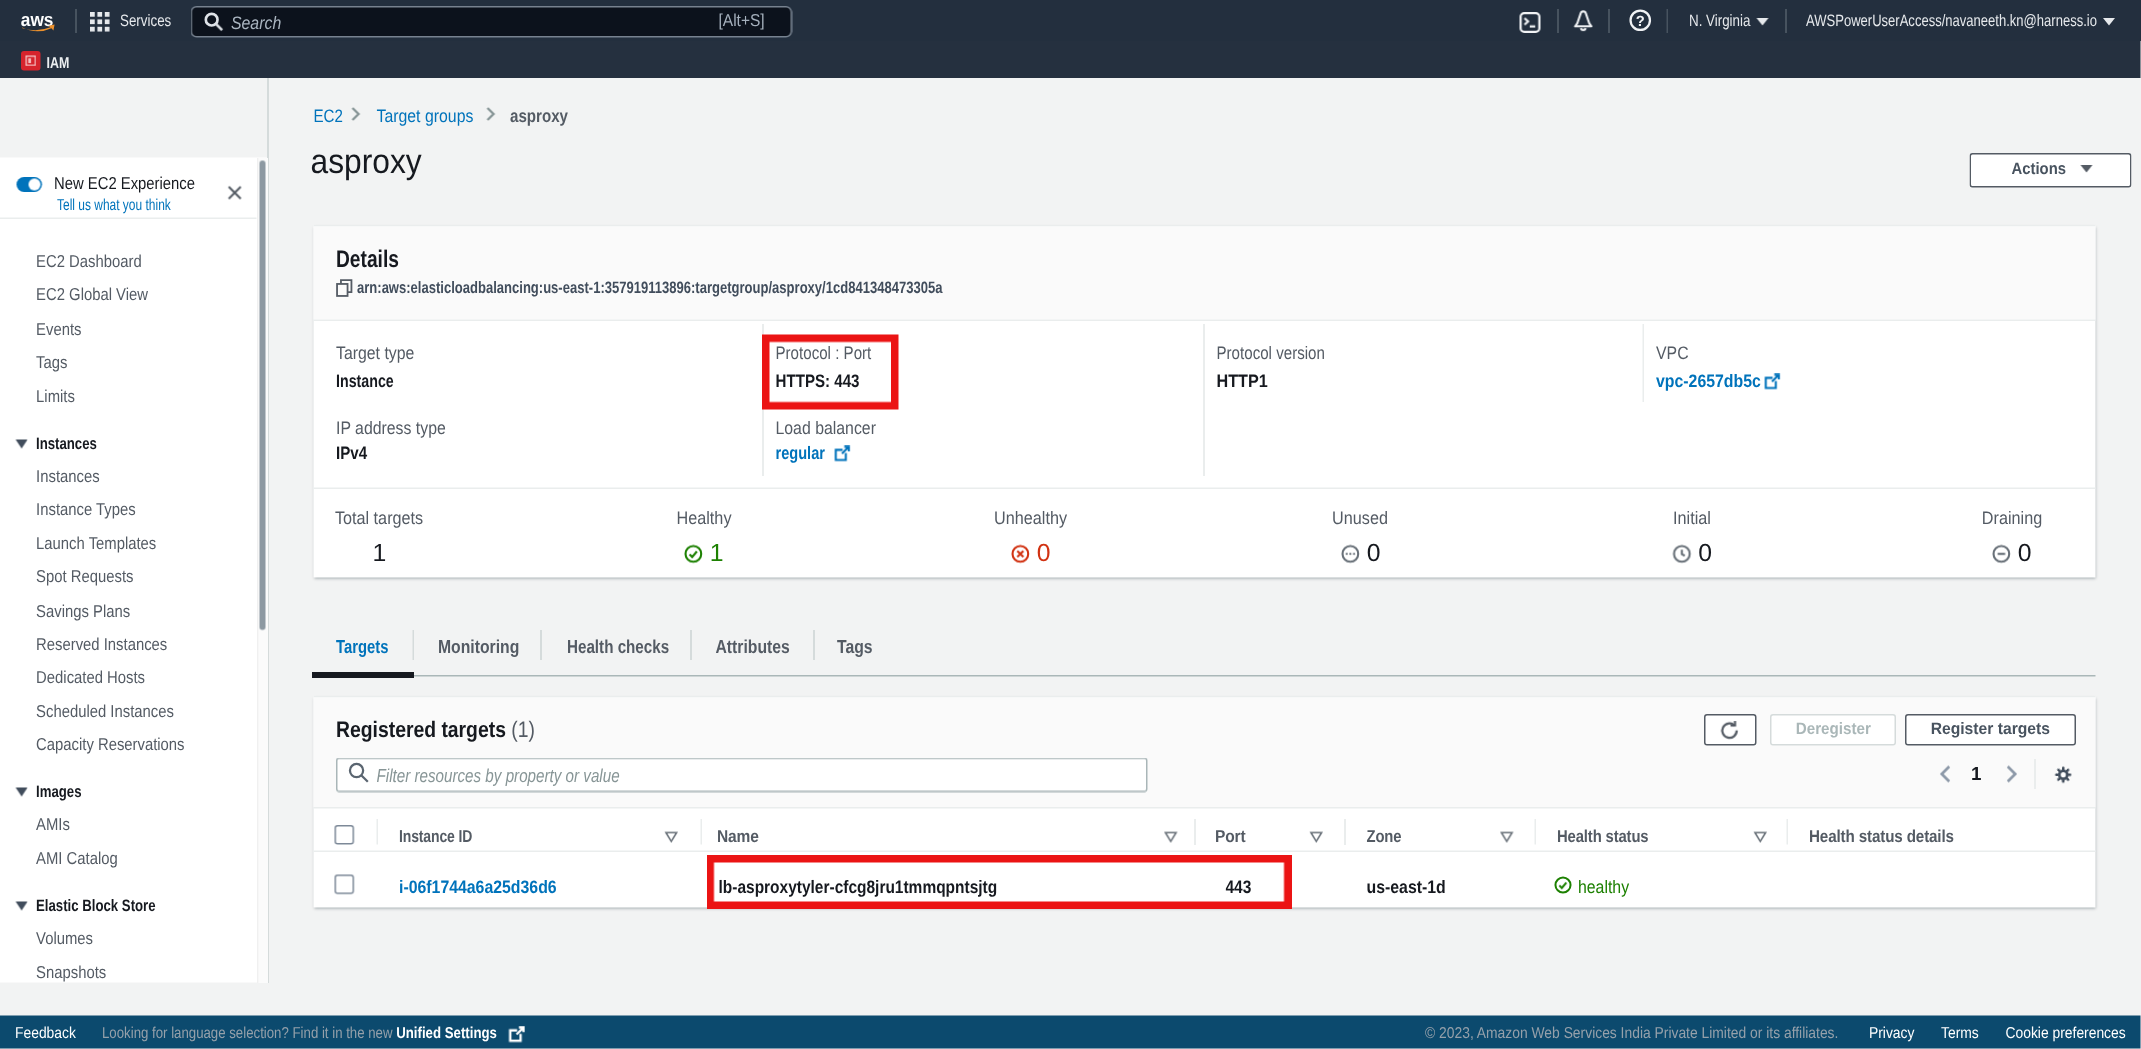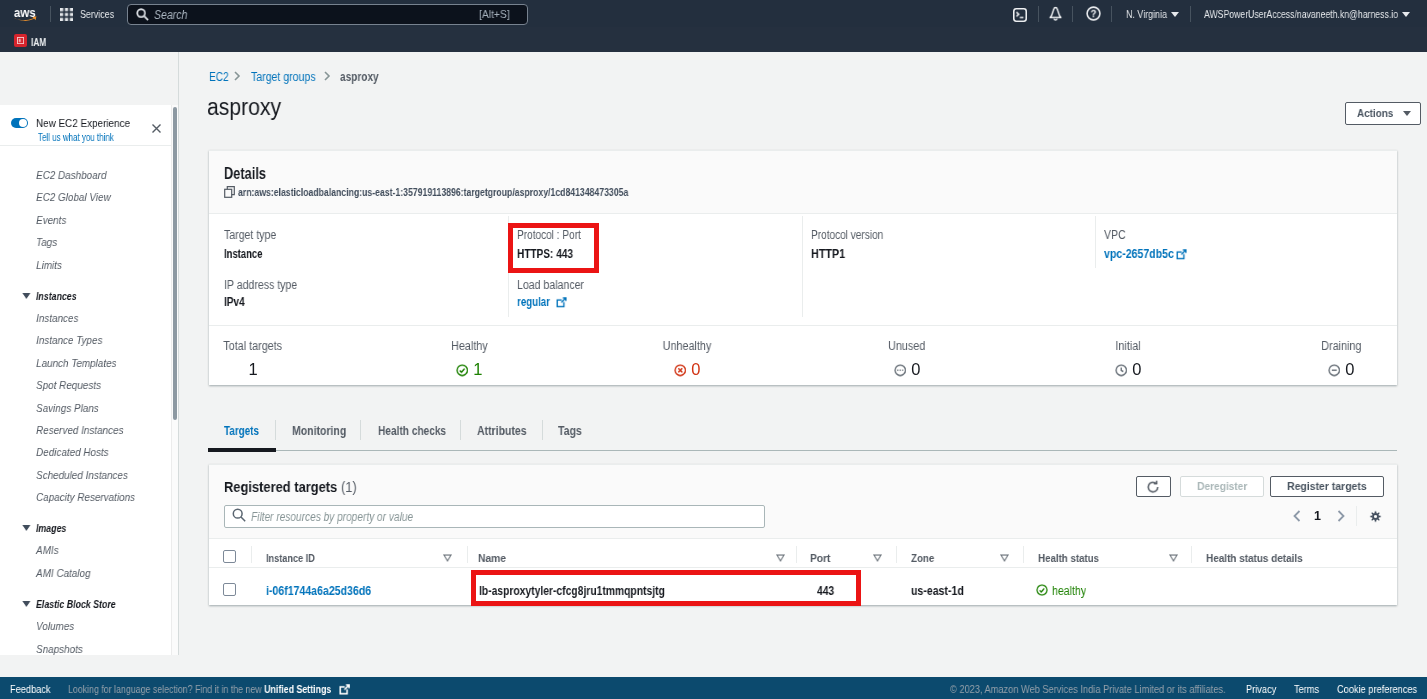--- a/index.html
+++ b/index.html
@@ -21,21 +21,21 @@
 #subbar { position:absolute; left:0; top:27px; width:1427px; height:25px; background:#25303f; }
 .tb-divider { position:absolute; width:1px; top:6px; height:16px; background:#47535f; }
 .tb-text { color:#e6e9ec; font-size:11px; }
 #searchbox { position:absolute; left:127px; top:4px; width:401px; height:21px; background:#0c121c; border:1px solid #77828f; border-radius:4px; }
 
 
 #side-white { position:absolute; left:0; top:105px; width:178px; height:550px; background:#fff; }
 #side-border { position:absolute; left:178px; top:52px; width:1px; height:603px; background:#d5dbdb; }
 #side-scroll-track { position:absolute; left:171px; top:105px; width:7px; height:550px; background:#fbfbfb; border-left:1px solid #ececec; }
 #side-scroll-thumb { position:absolute; left:173px; top:107px; width:4px; height:313px; background:#8d99a2; border-radius:2px; }
-#side-menu { position:absolute; left:12px; top:164px; width:171px;font-style:italic; }
+#side-menu { position:absolute; left:0; top:164px; width:171px; }
 #side-menu .item { height:22.4px; line-height:22.4px; padding-left:28px; font-size:11.5px; color:#545b64; transform:scaleX(.86); transform-origin:0 50%; }
 #side-menu .sect { height:22.4px; line-height:22.4px; padding-left:30px; font-size:11px; font-weight:bold; color:#16191f; margin-top:8.6px; position:relative; transform:scaleX(.80); transform-origin:0 50%; }
 #side-menu .sect .tri { position:absolute; left:12.5px; top:8px; width:0; height:0; border-left:5px solid transparent; border-right:5px solid transparent; border-top:6px solid #414d5c; }
 
 
 .card { position:absolute; background:#fff; border-top:1px solid #eaeded; box-shadow:0 1px 2px 0 rgba(0,28,36,.35); }
 .lbl { font-size:12px; color:#545b64; }
 .val { font-size:12px; font-weight:bold; color:#16191f; }
 .blue { color:#0073bb; }
 .vdiv { position:absolute; width:1px; background:#eaeded; }
@@ -166,21 +166,21 @@
     <path d="M2 1 l4 4 -4 4" fill="none" stroke="#879596" stroke-width="1.6"></path>
   </svg>
 <div class="abs sx88" style="left:251px;top:69.5px;font-size:12px;color:#0073bb;">Target groups</div>
 <svg class="abs" style="left:323px;top:71px;" width="8" height="10" viewBox="0 0 8 10">
     <path d="M2 1 l4 4 -4 4" fill="none" stroke="#879596" stroke-width="1.6"></path>
   </svg>
 <div class="abs sx84" style="left:340px;top:69.5px;font-size:12px;color:#545b64;font-weight:bold;">asproxy</div>
 
 <div class="abs sx92" style="left:207px;top:93.5px;font-size:23px;color:#16191f;">asproxy</div>
 
-<div class="btn" style="left:1345px;top:102px;width:76px;height:23px;line-height:21px;"><span style="display:inline-block;transform:scaleX(.9);">Actions</span>
+<div class="btn" style="left:1313px;top:102px;width:108px;height:23px;line-height:21px;"><span style="display:inline-block;transform:scaleX(.9);">Actions</span>
   <span style="display:inline-block;width:0;height:0;border-left:4px solid transparent;border-right:4px solid transparent;border-top:5px solid #545b64;margin-left:4px;vertical-align:1px;"></span>
 </div>
 
 <div class="card" style="left:209px;top:150px;width:1188px;height:235px;"></div>
 <div class="abs" style="left:209px;top:151px;width:1188px;height:62px;background:#fafafa;"></div>
 <div class="abs" style="left:224px;top:164.5px;font-size:16px;font-weight:bold;color:#16191f;transform:scaleX(.80);transform-origin:0 50%;">Details</div>
 
 <svg class="abs" style="left:224px;top:186px;" width="11" height="12" viewBox="0 0 11 12">
   <rect x="0.7" y="3.3" width="7" height="8" fill="none" stroke="#545b64" stroke-width="1.2"></rect>
   <path d="M3.3 3.3 V0.7 h7 v8 h-2.6" fill="none" stroke="#545b64" stroke-width="1.2"></path>

